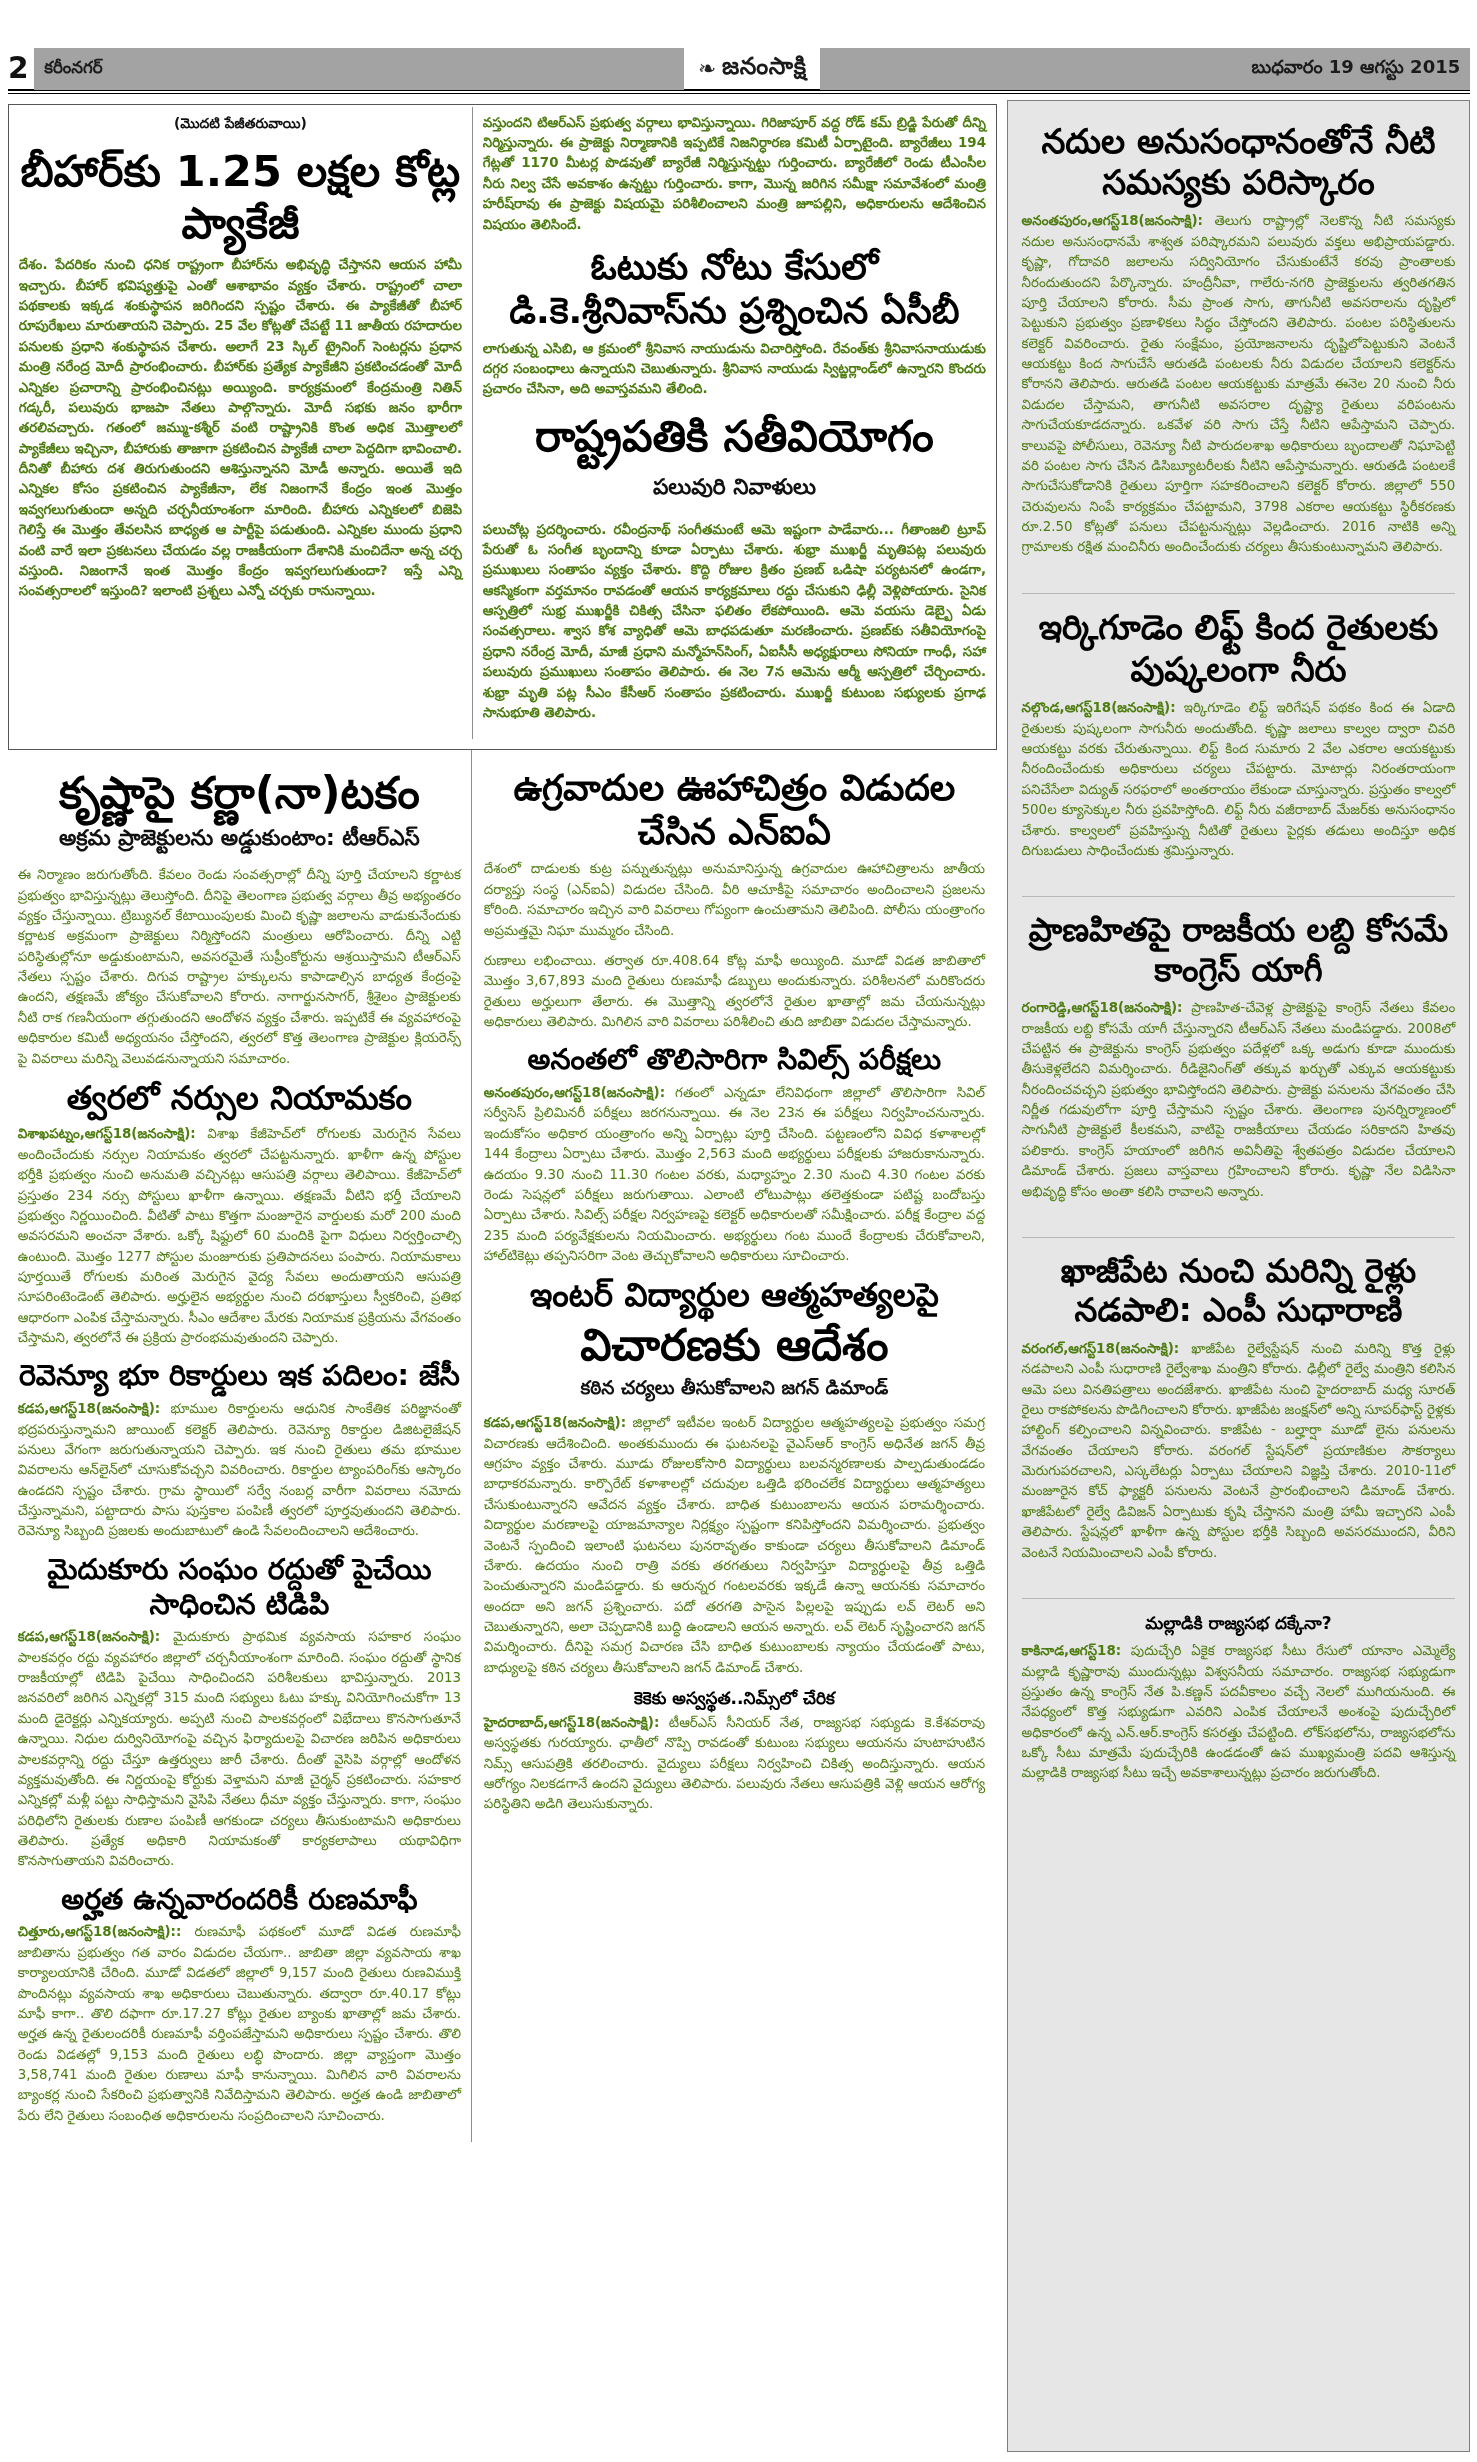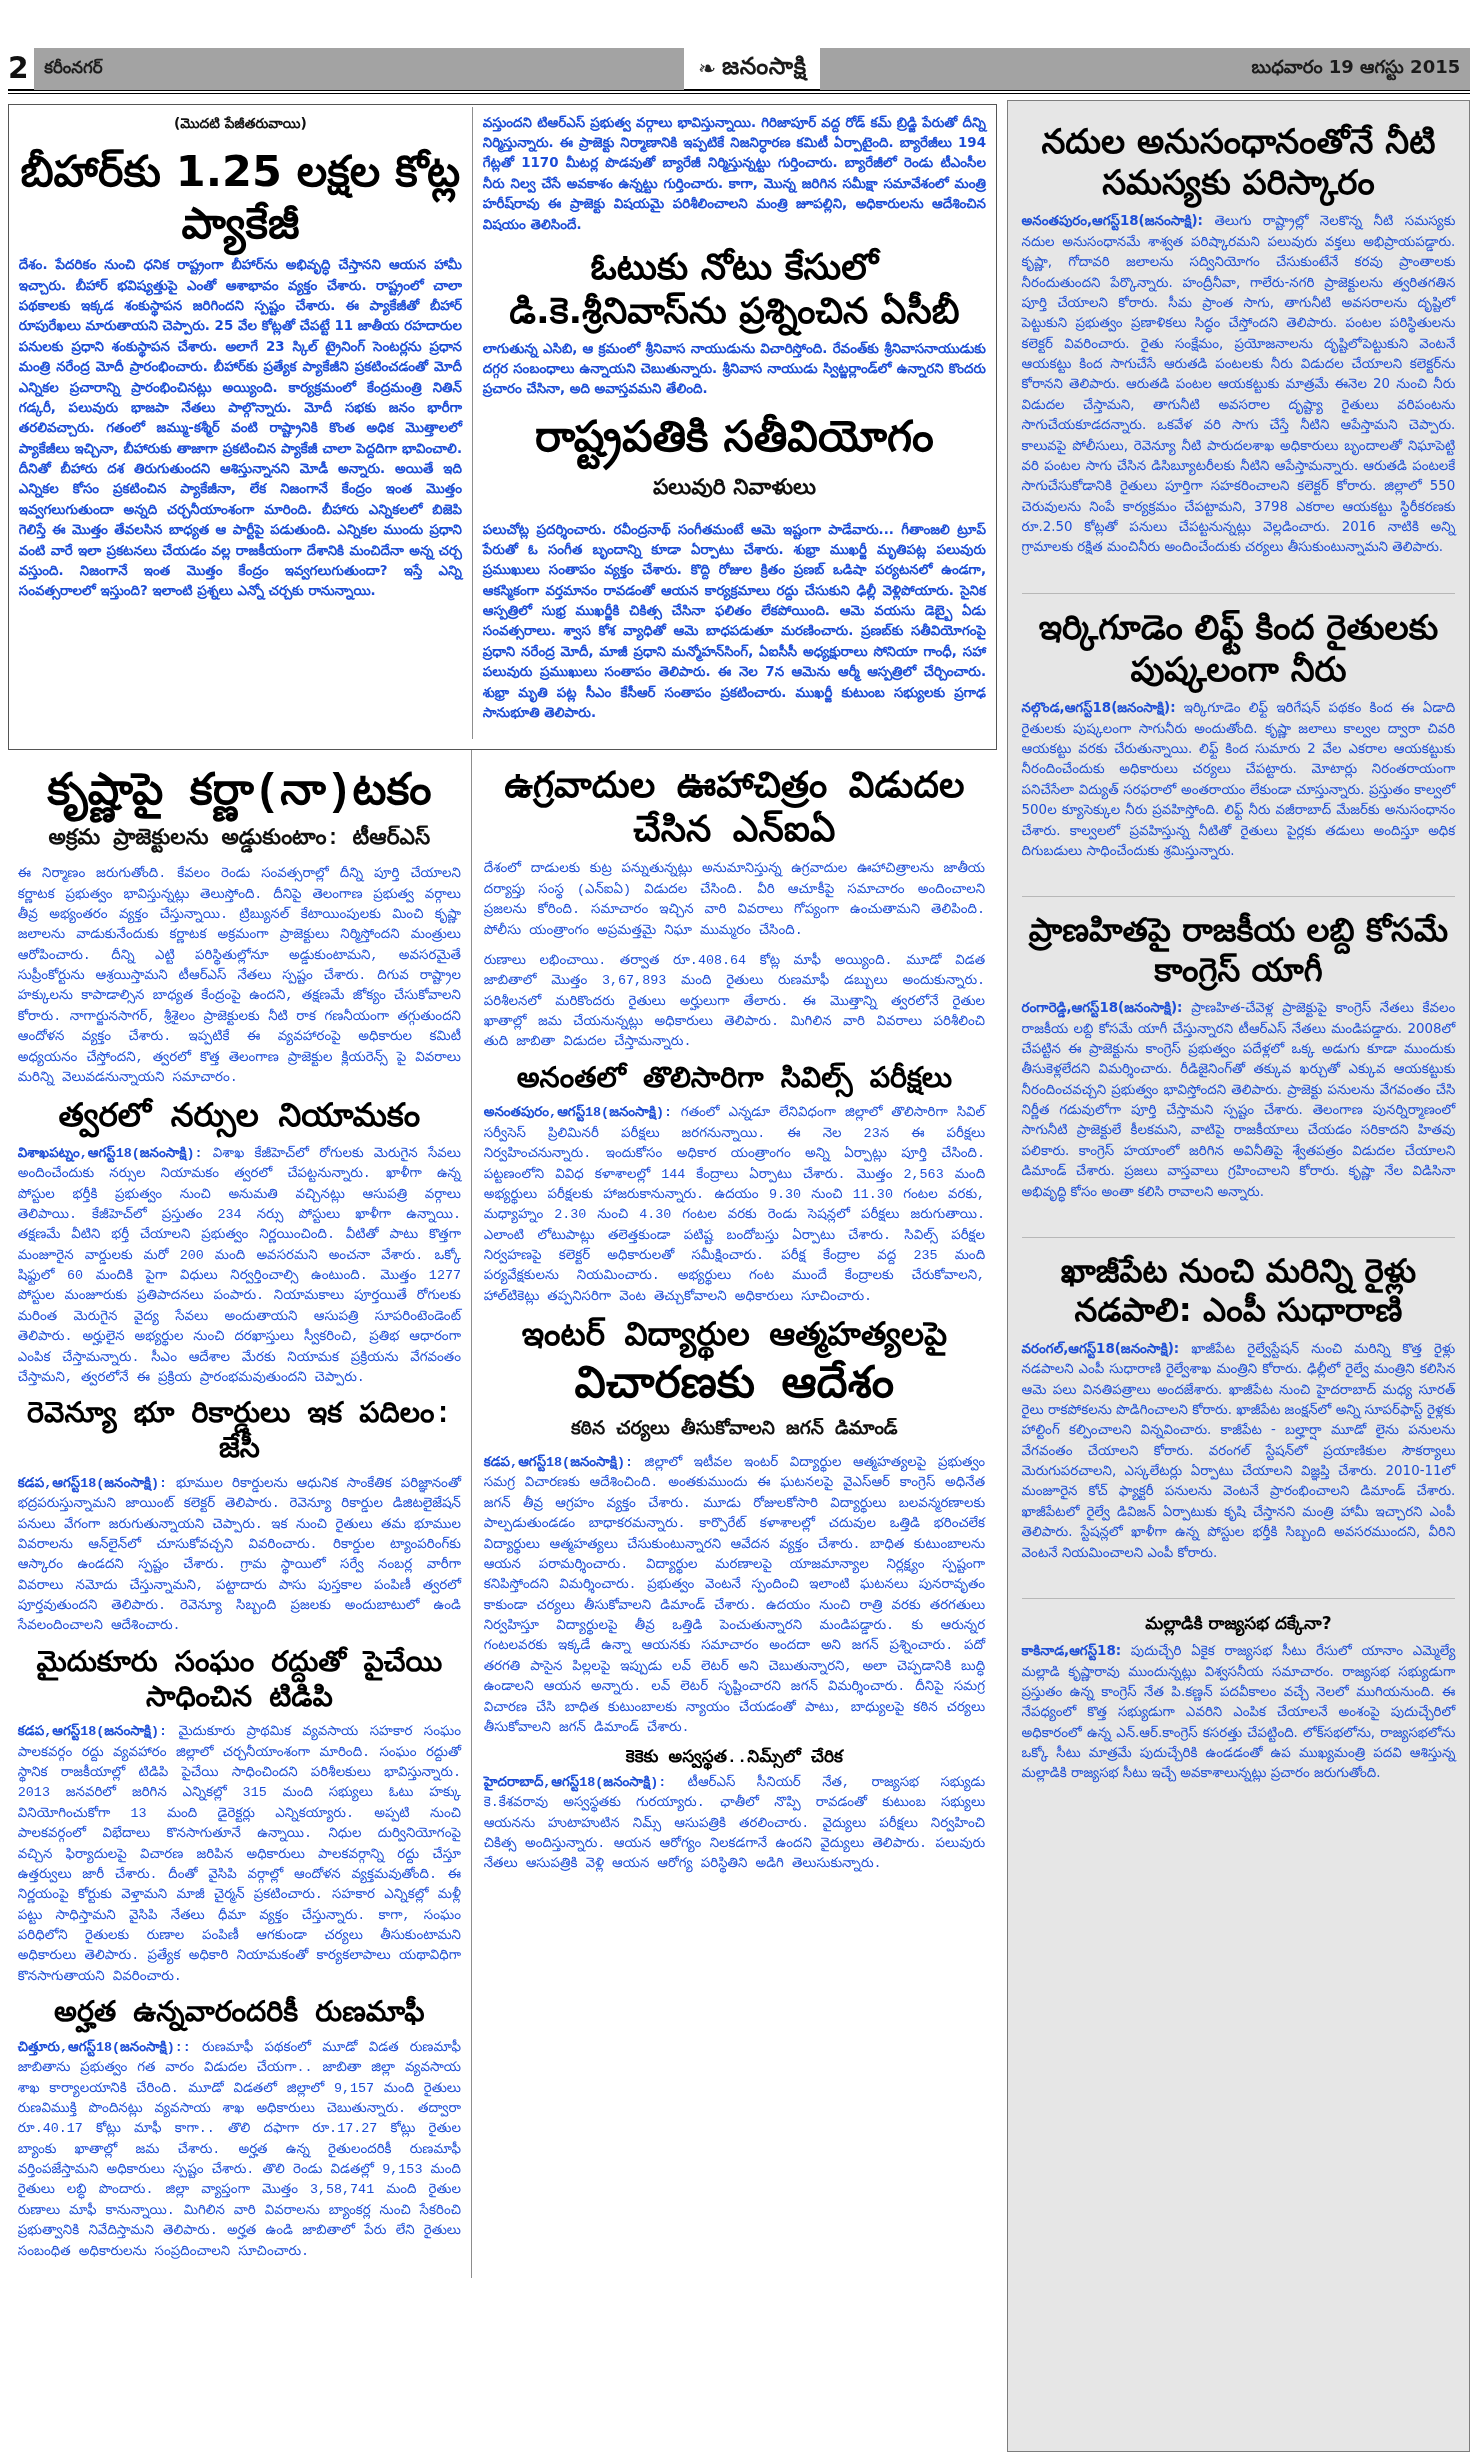--- a/index.html
+++ b/index.html
@@ -20,36 +20,36 @@
   .headrule{border-top:2px solid #000;border-bottom:1px solid #000;height:2px;margin-top:3px;}
   
   .content{display:flex;align-items:stretch;margin-top:5.9px;}
   .colR{flex:1 1 auto;margin-left:9.9px;background:#e6e6e6;border:1px solid #7d7d7d;
         padding:5.9px 13.8px;box-sizing:border-box;min-height:2352px;}
   
   .topbox{display:flex;border:1px solid #555;margin-top:3.9px;}
   .topbox .sub{box-sizing:border-box;padding:5.9px 9.9px;}
   .topbox .subA{width:463px;flex:0 0 463px;}
   .topbox .subB{flex:1 1 auto;border-left:1px solid #8d8d8d;}
-  .below{display:flex;align-items:stretch;font-family:Liberation Mono, monospace;}
+  .below{display:flex;align-items:stretch;}
   .below .bL{width:463px;flex:0 0 463px;padding:5.9px 9.9px;box-sizing:border-box;}
   .below .bM{flex:1 1 auto;border-left:1px solid #8d8d8d;padding:5.9px 11.8px;box-sizing:border-box;}
   
   .note{text-align:center;font-size:13.8px;font-weight:700;margin:2px 0 5.9px;}
   .hl{font-weight:800;text-align:center;line-height:1.22;color:#000;margin:9.9px 0 5.9px;}
   .hl.h44{font-size:43px;}
   .hl.h46{font-size:44px;}
   .hl.h38{font-size:36px;}
   .hl.h36{font-size:34px;}
   .hl.h34{font-size:32.5px;}
   .hl.h30{font-size:28.6px;}
   .hl.h22{font-size:17px;margin:5.9px 0 3.9px;}
   .sub{font-weight:700;text-align:center;font-size:21.7px;margin:2px 0 9.9px;color:#111;}
   .sub.small{font-size:18.7px;}
-  .body{font-size:13.4px;line-height:1.52;text-align:justify;margin:0 0 9.9px;color:#1d4ed8;}
+  .body{font-size:13.4px;line-height:1.52;text-align:justify;margin:0 0 9.9px;color:#4d7c0f;}
   .dl{font-weight:800;}
   .colR .hl{margin:13.8px 0 7.9px;}
   .colR .art{border-bottom:1px solid #b7b7b7;padding-bottom:25px;}
   .colR .art:last-child{border-bottom:none;}
 </style>
 </head>
 <body>
 
 <div class="page">
 

